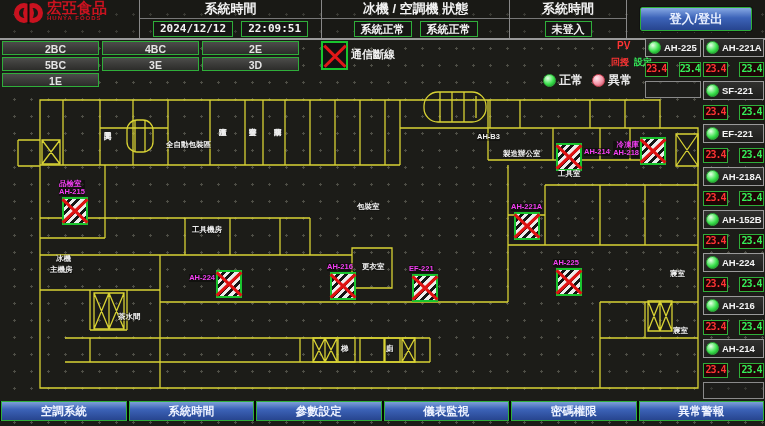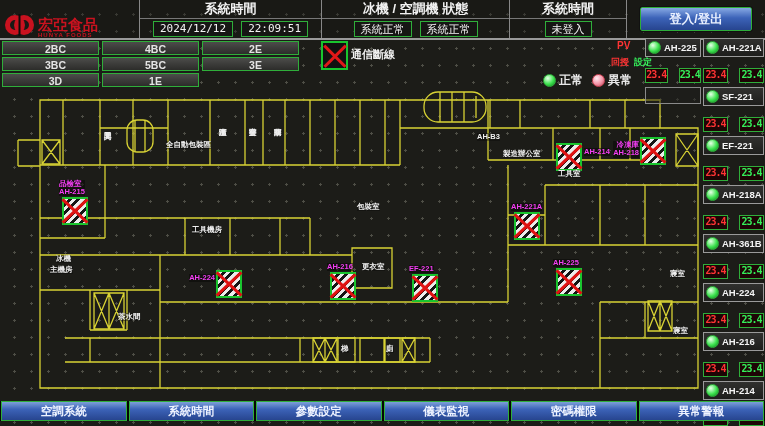--- a/index.html
+++ b/index.html
@@ -2,27 +2,27 @@
 <html><head>
 <meta charset="utf-8">
 <style>
   html,body{margin:0;padding:0;background:#000;}
   .screen{position:relative;width:765px;height:426px;background:#1c1c18;overflow:hidden;
     font-family:"Liberation Sans",sans-serif;
     background-image:radial-gradient(circle,#4e4e46 1px,transparent 1.3px);
     background-size:17px 17px;background-position:6px 6px;}
   
   .hdr{position:absolute;left:0;top:0;width:765px;height:38px;display:flex;border-bottom:2px solid #9a9a9a;background:rgba(20,20,18,.35);}
-  .logo{width:140px;display:flex;align-items:flex-end;gap:4px;padding-left:4px;box-sizing:border-box;border-right:1px solid #888;}
+  .logo{width:140px;display:flex;align-items:flex-start;gap:4px;padding-left:13px;box-sizing:border-box;border-right:1px solid #888;}
   .logo-txt{color:#c9121f;font-weight:bold;font-size:15px;line-height:1;}
   .logo-sub{color:#c9121f;font-size:6px;font-weight:bold;letter-spacing:1px;}
   .hsec{display:flex;flex-direction:column;border-right:1px solid #888;box-sizing:border-box;}
   .hsec .hlabel{height:18px;line-height:18px;text-align:center;color:#f2f2f2;font-size:13px;font-weight:bold;border-bottom:1px solid #777;}
   .hrow{flex:1;display:flex;align-items:center;justify-content:center;gap:8px;}
-  .gbox{border:1px solid #2fae3a;background:#161614;color:#f4f4f4;font-size:11px;font-weight:normal;
+  .gbox{border:1px solid #2fae3a;background:#161614;color:#f4f4f4;font-size:11px;font-weight:bold;
         padding:0 6px;height:14px;line-height:14px;font-family:"DejaVu Sans Mono",monospace;}
   .gbox.cjk{font-family:"Liberation Sans",sans-serif;}
   .sec-time{width:182px;}
   .sec-status{width:188px;}
   .sec-login{width:117px;}
   .sec-btn{flex:1;display:flex;align-items:center;justify-content:center;border-right:none;}
   .blue-btn{background:linear-gradient(#87a9e4,#3c63b8 45%,#27458f);border:1px solid #2fae3a;outline:1px solid #111;
     color:#eaf1ff;font-size:12.5px;font-weight:bold;width:112px;height:24px;border-radius:2px;cursor:pointer;
     font-family:"Liberation Sans",sans-serif;}
   
@@ -38,21 +38,21 @@
   .commlabel{position:absolute;left:351px;top:47px;color:#f2f2f2;font-size:11px;font-weight:bold;}
   .led{width:11px;height:11px;border-radius:50%;border:1px solid #2fae3a;
        background:radial-gradient(circle at 35% 30%,#e7ffe7,#3ce24e 55%,#0f7d1e);display:inline-block;}
   .led.pink{background:radial-gradient(circle at 35% 30%,#ffeaf0,#f493a6 55%,#b34457);border-color:#c45;}
   .leg{position:absolute;display:flex;align-items:center;gap:3px;color:#e8e8e8;font-size:12px;font-weight:bold;}
   .pvsv{position:absolute;font-size:10px;font-weight:bold;padding-left:28px;}
   .red{color:#ff3434;} .grn{color:#35ef5a;}
   
   .ucell{display:flex;align-items:center;gap:3px;height:19px;background:linear-gradient(#30302e,#1e1e1c);
     border:1px solid #9a9a9a;color:#f4f4f4;font-size:9.5px;font-weight:bold;padding-left:2px;box-sizing:border-box;}
-  .vrow{display:flex;gap:11px;margin-top:11px;}
+  .vrow{display:flex;gap:11px;margin-top:5px;}
   .vbox{flex:1;height:13px;border:1px solid #2fae3a;background:#1d0505;font-family:"DejaVu Sans Mono",monospace;
     font-size:10px;font-weight:bold;text-align:center;line-height:12px;letter-spacing:-1px;}
   .col-left{position:absolute;left:645px;top:38px;width:56px;}
   .col-right{position:absolute;left:703px;top:38px;width:61px;}
   .ublock{margin-bottom:4px;}
   .emptycell{height:15px;border:1px solid #8a8a8a;background:rgba(30,30,28,.5);margin-bottom:3px;}
   
   .plan-svg{position:absolute;left:0;top:0;pointer-events:none;}
   .punit{position:absolute;width:26px;}
   .uicon{width:26px;height:28px;border:2px solid #19c52e;box-sizing:border-box;position:relative;
@@ -114,21 +114,20 @@
     </div>
     <div class="hsec sec-btn">
       <button class="blue-btn">登入/登出</button>
     </div>
   </div>
 
   <div class="floors">
     <button class="fbtn">2BC</button>
       <button class="fbtn">4BC</button>
       <button class="fbtn">2E</button>
-      <button class="fbtn">3BC</button>
       <button class="fbtn">5BC</button>
       <button class="fbtn">3E</button>
       <button class="fbtn">3D</button>
       <button class="fbtn">1E</button>
   </div>
 
   <div class="commbox"></div>
   <div class="commlabel">通信斷線</div>
   <div class="leg" style="left:543px;top:72px;">
     <span class="led"></span>
@@ -309,21 +308,21 @@
           <span>AH-218A</span>
         </div>
         <div class="vrow">
           <div class="vbox red">23.4</div>
           <div class="vbox grn">23.4</div>
         </div>
       </div>
       <div class="ublock">
         <div class="ucell">
           <span class="led"></span>
-          <span>AH-361B</span>
+          <span>AH-152B</span>
         </div>
         <div class="vrow">
           <div class="vbox red">23.4</div>
           <div class="vbox grn">23.4</div>
         </div>
       </div>
       <div class="ublock">
         <div class="ucell">
           <span class="led"></span>
           <span>AH-224</span>

